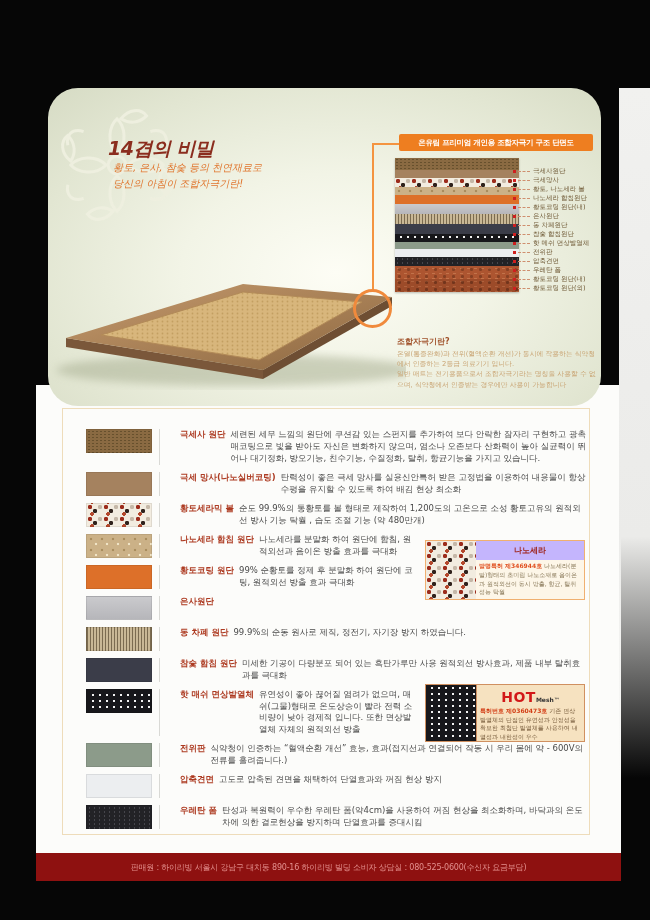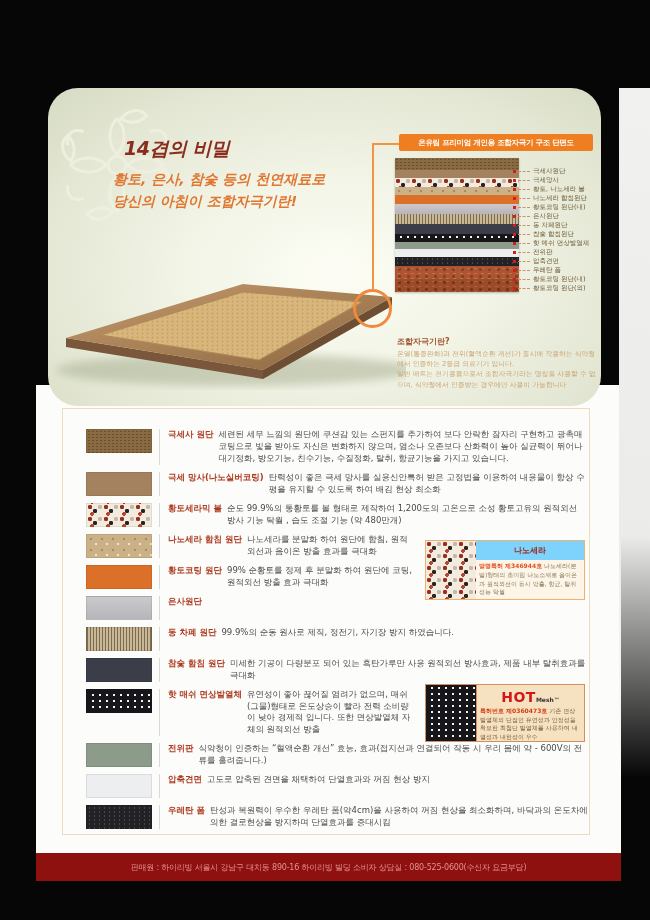--- a/index.html
+++ b/index.html
@@ -9,23 +9,23 @@
 
   
   .white-sec{left:36px;top:385px;width:585px;height:492px;background:#fcfcfa;}
   .inner-box{left:62px;top:408px;width:526px;height:425px;border:1px solid #eedcba;}
   .right-strip{left:619px;top:88px;width:31px;height:690px;
     background:linear-gradient(180deg,#f1f1ef 0%,#ebebe9 65%,rgba(8,8,8,0) 100%);}
 
   
   .panel{left:48px;top:88px;width:553px;height:318px;border-radius:30px;
     background:radial-gradient(ellipse at 52% 58%,#fdfdf5 0%,#f2f4e6 38%,#e2e6d2 75%,#d6dbc4 100%);}
-  .p-title{left:124px;top:136px;font-size:19px;font-weight:bold;font-style:italic;
+  .p-title{left:108px;top:136px;font-size:19px;font-weight:bold;font-style:italic;
     color:#8b2d1e;letter-spacing:-0.5px;}
-  .p-sub{left:113px;top:168px;font-size:14px;font-style:italic;color:#e0762f;line-height:1.6;font-weight:bold;}
+  .p-sub{left:113px;top:160px;font-size:10px;font-style:italic;color:#e0762f;line-height:1.6;}
 
   .diag-header{left:399px;top:134px;width:194px;height:17px;background:#ee7e20;border-radius:2px;
     color:#fff;font-size:7.5px;font-weight:bold;display:flex;align-items:center;justify-content:center;letter-spacing:-0.3px;}
 
   .stack{left:395px;top:158px;width:124px;height:134px;display:flex;flex-direction:column;box-shadow:0 1px 2px rgba(0,0,0,.25);}
   .stack>div{width:100%;}
   .llist{left:513px;top:157px;width:95px;height:136px;display:flex;flex-direction:column;justify-content:flex-end;}
   .lrow{display:flex;align-items:center;height:9px;font-size:6.5px;color:#6d5733;white-space:nowrap;}
   .lrow .dot{width:3px;height:3px;background:#cf1f1f;margin-right:2px;flex:none;}
   .lrow .dash{width:12px;border-top:1px dashed #cf8f6f;margin-right:3px;flex:none;}
@@ -68,29 +68,29 @@
 
   
   .h12{height:12px}.h8{height:8px}.h9{height:9px}.h10{height:10px}.h7{height:7px}.h13{height:13px}
 
   
   .rows{left:86px;top:429px;width:502px;}
   .row{display:flex;margin-bottom:7px;}
   .row .swatch{width:64px;height:22px;flex:none;border:1px solid rgba(0,0,0,.08);}
   .row .vline{width:1px;background:#d9d9d5;align-self:stretch;margin:0 8px 0 7px;flex:none;}
   .rowtext{display:flex;gap:5px;font-size:8.5px;line-height:1.4;align-items:flex-start;}
-  .rlabel{color:#ad3b22;font-weight:bold;white-space:nowrap;}
+  .rlabel{color:#ad3b22;font-weight:bold;white-space:nowrap;margin-left:12px;}
   .rdesc{color:#4a4a4a;}
   .cut{margin-right:172px;}
 
   
   .nano-box{left:425px;top:540px;width:158px;height:58px;border:1px solid #f0b070;display:flex;background:#fdf6e8;}
   .nano-img{width:50px;flex:none;}
   .nano-r{flex:1;display:flex;flex-direction:column;}
-  .nano-h{height:20px;background:#7dd3fc;color:#9c1d10;font-size:8px;font-weight:bold;display:flex;align-items:center;justify-content:center;}
+  .nano-h{height:20px;background:#c4b5fd;color:#9c1d10;font-size:8px;font-weight:bold;display:flex;align-items:center;justify-content:center;}
   .nano-b{font-size:6px;color:#8a7a5a;line-height:1.45;padding:2px 3px;}
   .nano-b b{color:#e05020;}
   .hot-box{left:425px;top:684px;width:158px;height:56px;border:1px solid #d09060;display:flex;background:#f6e2c0;}
   .hot-img{width:50px;flex:none;border-right:1px solid #d09060;}
   .hot-r{flex:1;}
   .hot-h{text-align:center;padding-top:2px;}
   .hot-h .hm{color:#d21818;font-size:14px;font-weight:bold;letter-spacing:.5px;}
   .hot-h .hs{color:#333;font-size:6px;font-weight:bold;}
   .hot-b{font-size:6px;color:#7a5f3f;line-height:1.45;padding:1px 3px;}
   .hot-b b{color:#d23c14;}

